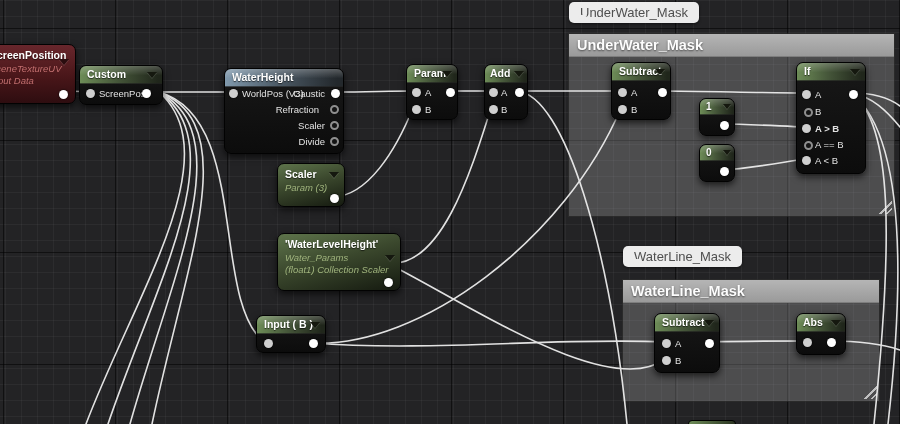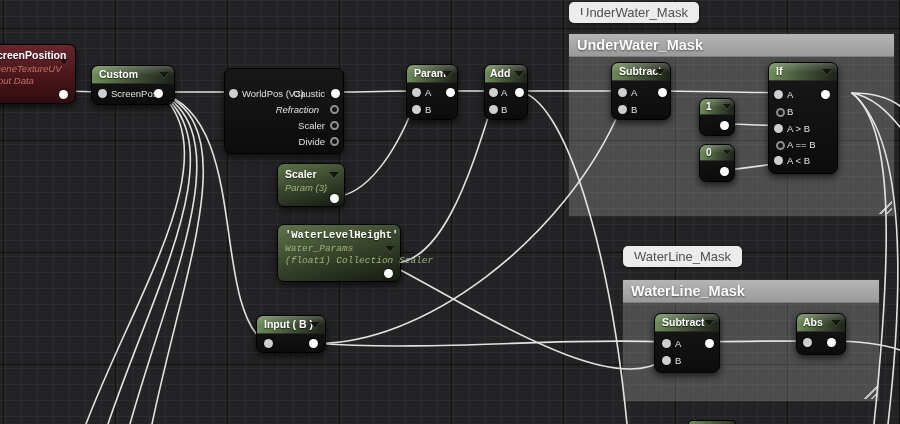--- a/index.html
+++ b/index.html
@@ -98,34 +98,35 @@
 </svg>
 
 <div class="node red-node" style="left:-18px;top:44px;width:92px;height:58px;">
   <div class="title-row">ScreenPosition</div>
   <div class="sub red">SceneTextureUV</div>
   <div class="sub red">Input Data</div>
   <div class="dd" style="right:6px;top:14px;border-top-color:#2a0d0f;"></div>
   <div class="pin out" style="right:7px;bottom:4px;"></div>
 </div>
 
-<div class="node" style="left:91px;top:65px;width:82px;height:38px;">
+<div class="node" style="left:79px;top:65px;width:82px;height:38px;">
   <div class="hdr green"><span>Custom</span>
     <div class="dd"></div></div>
   <div class="pin in" style="left:6px;top:23px;"></div>
   <div class="pin-label" style="left:19px;top:22px;">ScreenPos</div>
   <div class="pin out" style="left:62px;top:23px;"></div>
 </div>
 
 <div class="node" style="left:224px;top:68px;width:118px;height:84px;">
+  <div class="hdr blue"><span>WaterHeight</span></div>
   <div class="pin in" style="left:4px;top:20px;"></div>
   <div class="pin-label" style="left:17px;top:19px;">WorldPos (V3)</div>
   <div class="pin-label" style="right:18px;top:19px;">Caustic</div>
   <div class="pin out" style="right:3px;top:20px;"></div>
-  <div class="pin-label" style="right:24px;top:35px;font-style:italic;">Refraction</div>
+  <div class="pin-label" style="right:24px;top:35px;">Refraction</div>
   <div class="pin hollow" style="right:4px;top:36px;"></div>
   <div class="pin-label" style="right:18px;top:51px;">Scaler</div>
   <div class="pin hollow" style="right:4px;top:52px;"></div>
   <div class="pin-label" style="right:18px;top:67px;">Divide</div>
   <div class="pin hollow" style="right:4px;top:68px;"></div>
 </div>
 
 <div class="node" style="left:406px;top:64px;width:50px;height:54px;">
   <div class="hdr green"><span>Param</span>
     <div class="dd"></div></div>
@@ -163,44 +164,44 @@
   <div class="pin out" style="left:20px;top:22px;"></div>
 </div>
 
 <div class="node" style="left:699px;top:144px;width:34px;height:36px;">
   <div class="hdr green" style="height:15px;line-height:15px;padding:0 6px;font-size:10px;">
     <span>0</span>
     <div class="dd" style="right:3px;top:5px;border-left-width:4px;border-right-width:4px;border-top-width:5px;"></div></div>
   <div class="pin out" style="left:20px;top:22px;"></div>
 </div>
 
-<div class="node" style="left:768px;top:62px;width:68px;height:110px;">
+<div class="node" style="left:796px;top:62px;width:68px;height:110px;">
   <div class="hdr green"><span>If</span>
     <div class="dd"></div></div>
   <div class="pin in" style="left:5px;top:27px;"></div>
   <div class="pin-label" style="left:18px;top:26px;">A</div>
   <div class="pin out" style="left:52px;top:27px;"></div>
   <div class="pin hollow" style="left:7px;top:45px;"></div>
   <div class="pin-label" style="left:18px;top:43px;">B</div>
   <div class="pin in" style="left:5px;top:61px;"></div>
-  <div class="pin-label" style="left:18px;top:60px;">A &gt; B</div>
+  <div class="pin-label" style="left:18px;top:60px;font-weight:bold;">A &gt; B</div>
   <div class="pin hollow" style="left:7px;top:78px;"></div>
   <div class="pin-label" style="left:18px;top:76px;">A == B</div>
   <div class="pin in" style="left:5px;top:93px;"></div>
   <div class="pin-label" style="left:18px;top:92px;">A &lt; B</div>
 </div>
 
 <div class="node green-node" style="left:277px;top:163px;width:66px;height:42px;">
   <div class="title-row">Scaler</div>
   <div class="sub grn">Param (3)</div>
   <div class="dd" style="right:5px;top:8px;"></div>
   <div class="pin out" style="right:5px;bottom:3px;"></div>
 </div>
 
-<div class="node green-node" style="left:277px;top:224px;width:122px;height:56px;font-family:Liberation Mono, monospace;">
+<div class="node green-node" style="left:277px;top:233px;width:122px;height:56px;">
   <div class="title-row">'WaterLevelHeight'</div>
   <div class="sub grn">Water_Params</div>
   <div class="sub grn">(float1) Collection Scaler</div>
   <div class="dd" style="right:5px;top:21px;"></div>
   <div class="pin out" style="right:7px;bottom:3px;"></div>
 </div>
 
 <div class="node" style="left:256px;top:315px;width:68px;height:36px;">
   <div class="hdr green"><span>Input ( B )</span>
     <div class="dd"></div></div>

